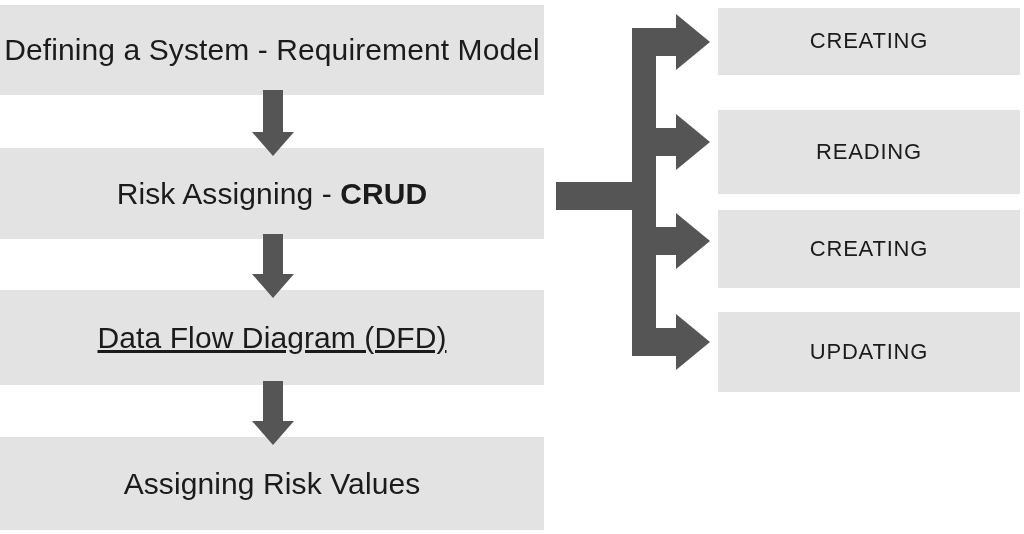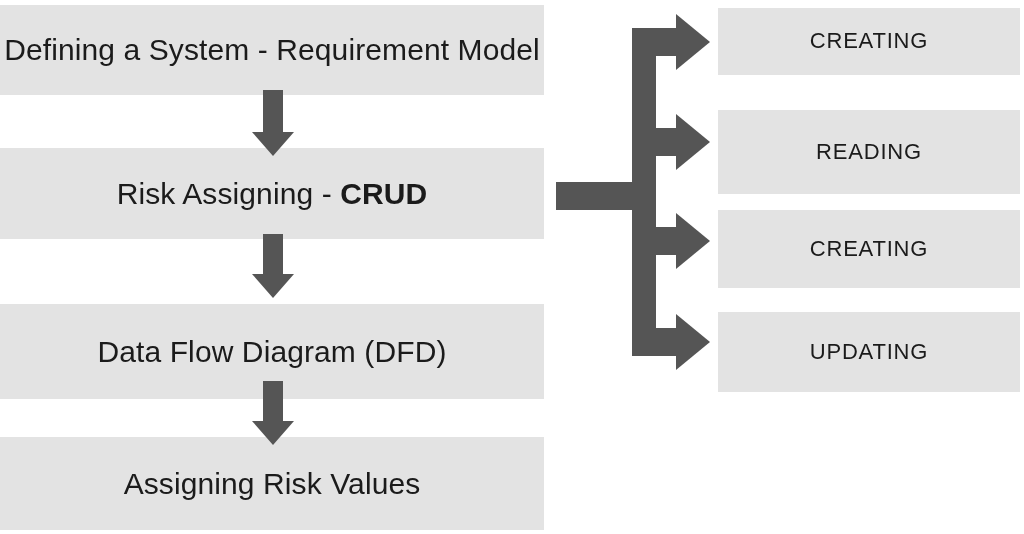--- a/index.html
+++ b/index.html
@@ -40,21 +40,21 @@
     font-weight: 700;
   }
 
   
   .stage-box {
     left: 0;
     width: 544px;
   }
   .stage-1 { top: 5px;   height: 90px; }
   .stage-2 { top: 148px; height: 91px; }
-  .stage-3 { top: 304px; height: 95px; }
+  .stage-3 { top: 290px; height: 95px; text-decoration: underline; }
   .stage-4 { top: 437px; height: 93px; }
 
   
   .crud-box {
     left: 718px;
     width: 302px;
   }
   .crud-box .box-label {
     font-size: 22px;
     letter-spacing: 0.8px;

